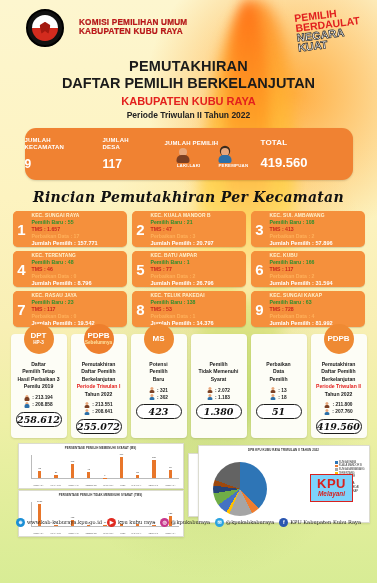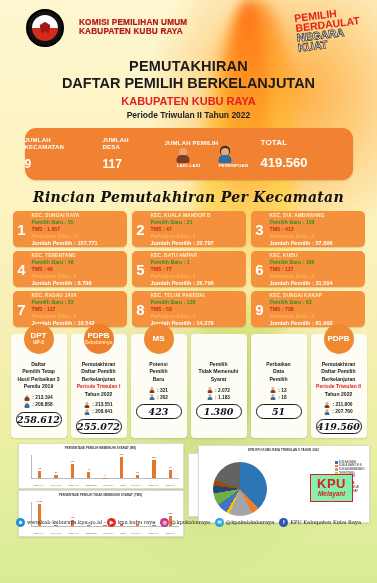--- a/index.html
+++ b/index.html
@@ -124,21 +124,21 @@
   .bar{width:3.2px;background:#e8762a;position:relative;}
   .bar span{position:absolute;top:-4px;left:50%;transform:translateX(-50%);font-size:2.3px;color:#444;}
   .xlab{position:absolute;left:12px;right:4px;bottom:2px;display:flex;justify-content:space-around;}
   .xlab i{font-size:2px;font-style:normal;color:#555;transform:scale(.9);}
   .pie{position:absolute;left:14px;top:16px;width:54px;height:54px;border-radius:50%;}
   .plegend{position:absolute;right:4px;top:15px;display:flex;flex-direction:column;gap:.6px;}
   .plegend div{font-size:2.6px;color:#333;display:flex;align-items:center;gap:1.2px;}
   .sw{width:2.6px;height:2.6px;display:inline-block;}
 
   
-  .kpu{position:absolute;right:24px;bottom:33px;background:#86efac;border:1.6px solid #d8211f;
+  .kpu{position:absolute;right:24px;bottom:33px;background:#7dd3fc;border:1.6px solid #d8211f;
      padding:2px 6px 3px;text-align:center;line-height:1;}
   .kpu .k1{font-size:13px;font-weight:bold;color:#d8211f;letter-spacing:.5px;}
   .kpu .k2{font-size:6.4px;font-weight:bold;color:#d8211f;font-style:italic;margin-top:1px;}
 
   
   .foot{position:absolute;left:0;bottom:8px;width:377px;display:flex;justify-content:center;
         align-items:center;gap:5px;}
   .fi{display:flex;align-items:center;gap:2px;}
   .fc{width:9px;height:9px;border-radius:50%;display:flex;align-items:center;justify-content:center;
       color:#fff;font-size:5px;font-weight:bold;flex:0 0 auto;}

